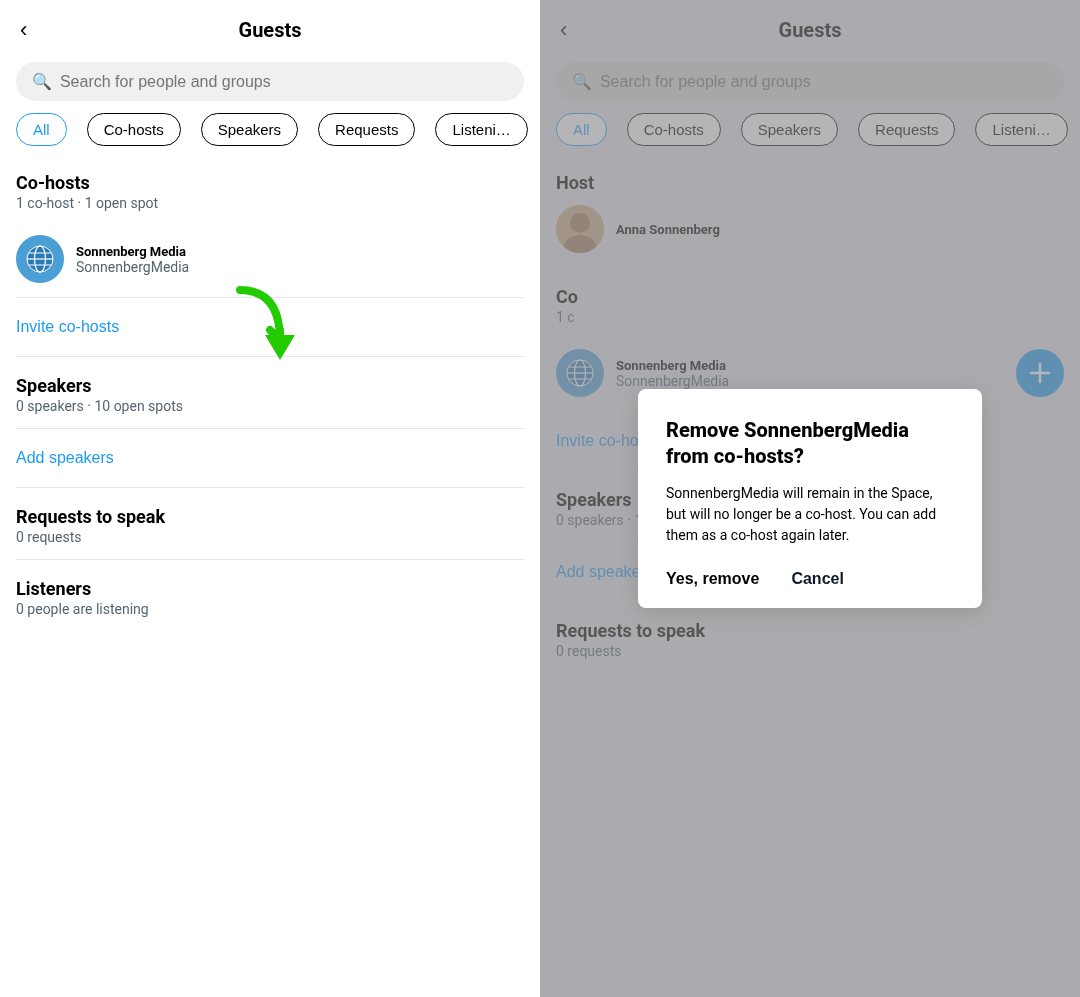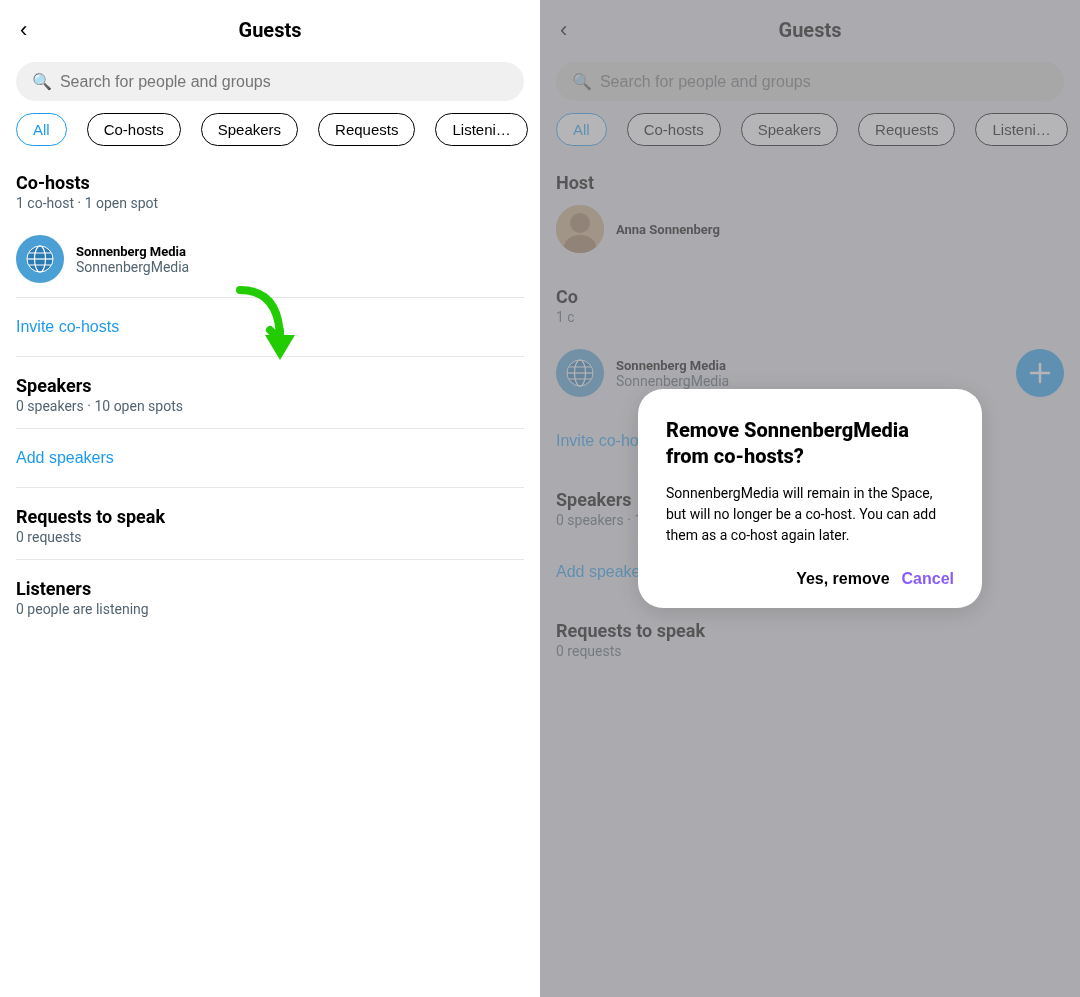--- a/index.html
+++ b/index.html
@@ -215,21 +215,21 @@
       top: 0; left: 0; right: 0; bottom: 0;
       background: rgba(0,0,0,0.25);
       display: flex;
       align-items: center;
       justify-content: center;
       z-index: 100;
     }
 
     .modal {
       background: #fff;
-      border-radius: 25px;
+      border-radius: 8px;
       padding: 28px 28px 20px;
       width: 344px;
       box-shadow: 0 4px 24px rgba(0,0,0,0.15);
     }
 
     .modal-title {
       font-size: 20px;
       font-weight: 800;
       color: #000;
       margin-bottom: 14px;
@@ -238,40 +238,39 @@
 
     .modal-body {
       font-size: 14px;
       color: #000;
       line-height: 1.5;
       margin-bottom: 24px;
     }
 
     .modal-actions {
       display: flex;
-      justify-content: flex-end;
-      gap: 12px;
+      gap: 32px;
     }
 
     .modal-btn {
       font-size: 16px;
       font-weight: 700;
       background: none;
       border: none;
       cursor: pointer;
       color: #000;
       padding: 0;
     }
 
     .modal-btn.confirm {
       color: #000;
     }
 
     .modal-btn.cancel {
-      color: #8b5cf6;
+      color: #0f172a;
     }
 
     
     .right-content-blur {
       opacity: 0.5;
       pointer-events: none;
     }
 
     .invite-blue-btn {
       width: 48px;

